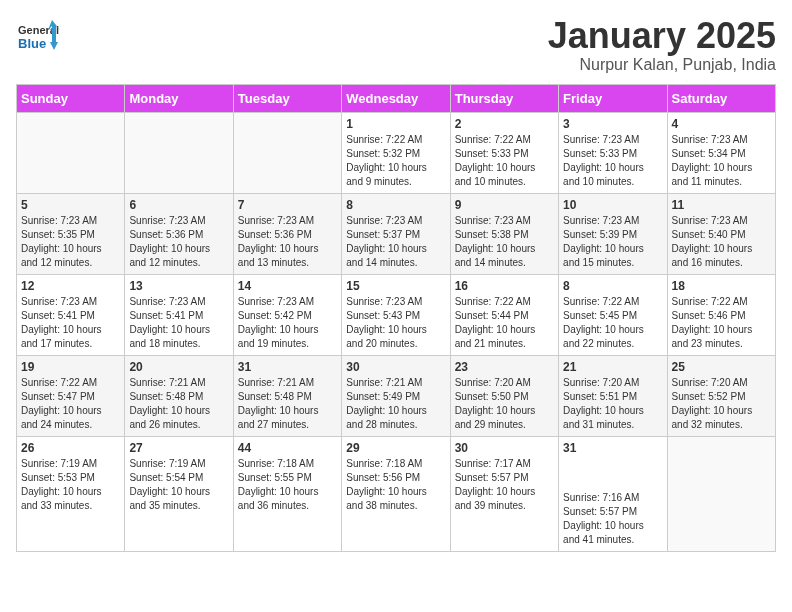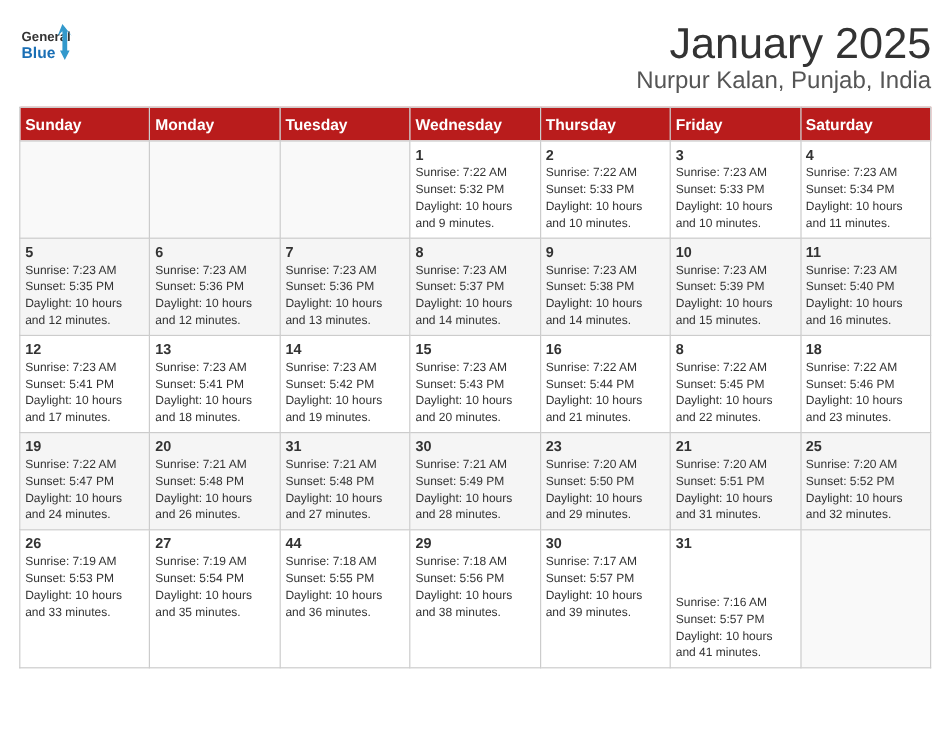--- a/index.html
+++ b/index.html
@@ -18,35 +18,35 @@
     }
     .logo {
       display: flex;
       align-items: center;
     }
     .title-block {
       text-align: right;
     }
     .month-title {
       font-size: 36px;
-      font-weight: normal;
+      font-weight: bold;
       color: #333;
       line-height: 1.1;
     }
     .location-title {
-      font-size: 20px;
+      font-size: 16px;
       color: #555;
     }
     table {
       width: 100%;
       border-collapse: collapse;
       font-size: 11px;
     }
     thead tr th {
-      background-color: #b91c1c;
+      background-color: #d946ef;
       color: #fff;
       padding: 6px 4px;
       text-align: left;
       font-size: 13px;
       font-weight: bold;
       border: 1px solid #ccc;
     }
     tbody tr td {
       border: 1px solid #ccc;
       vertical-align: top;

